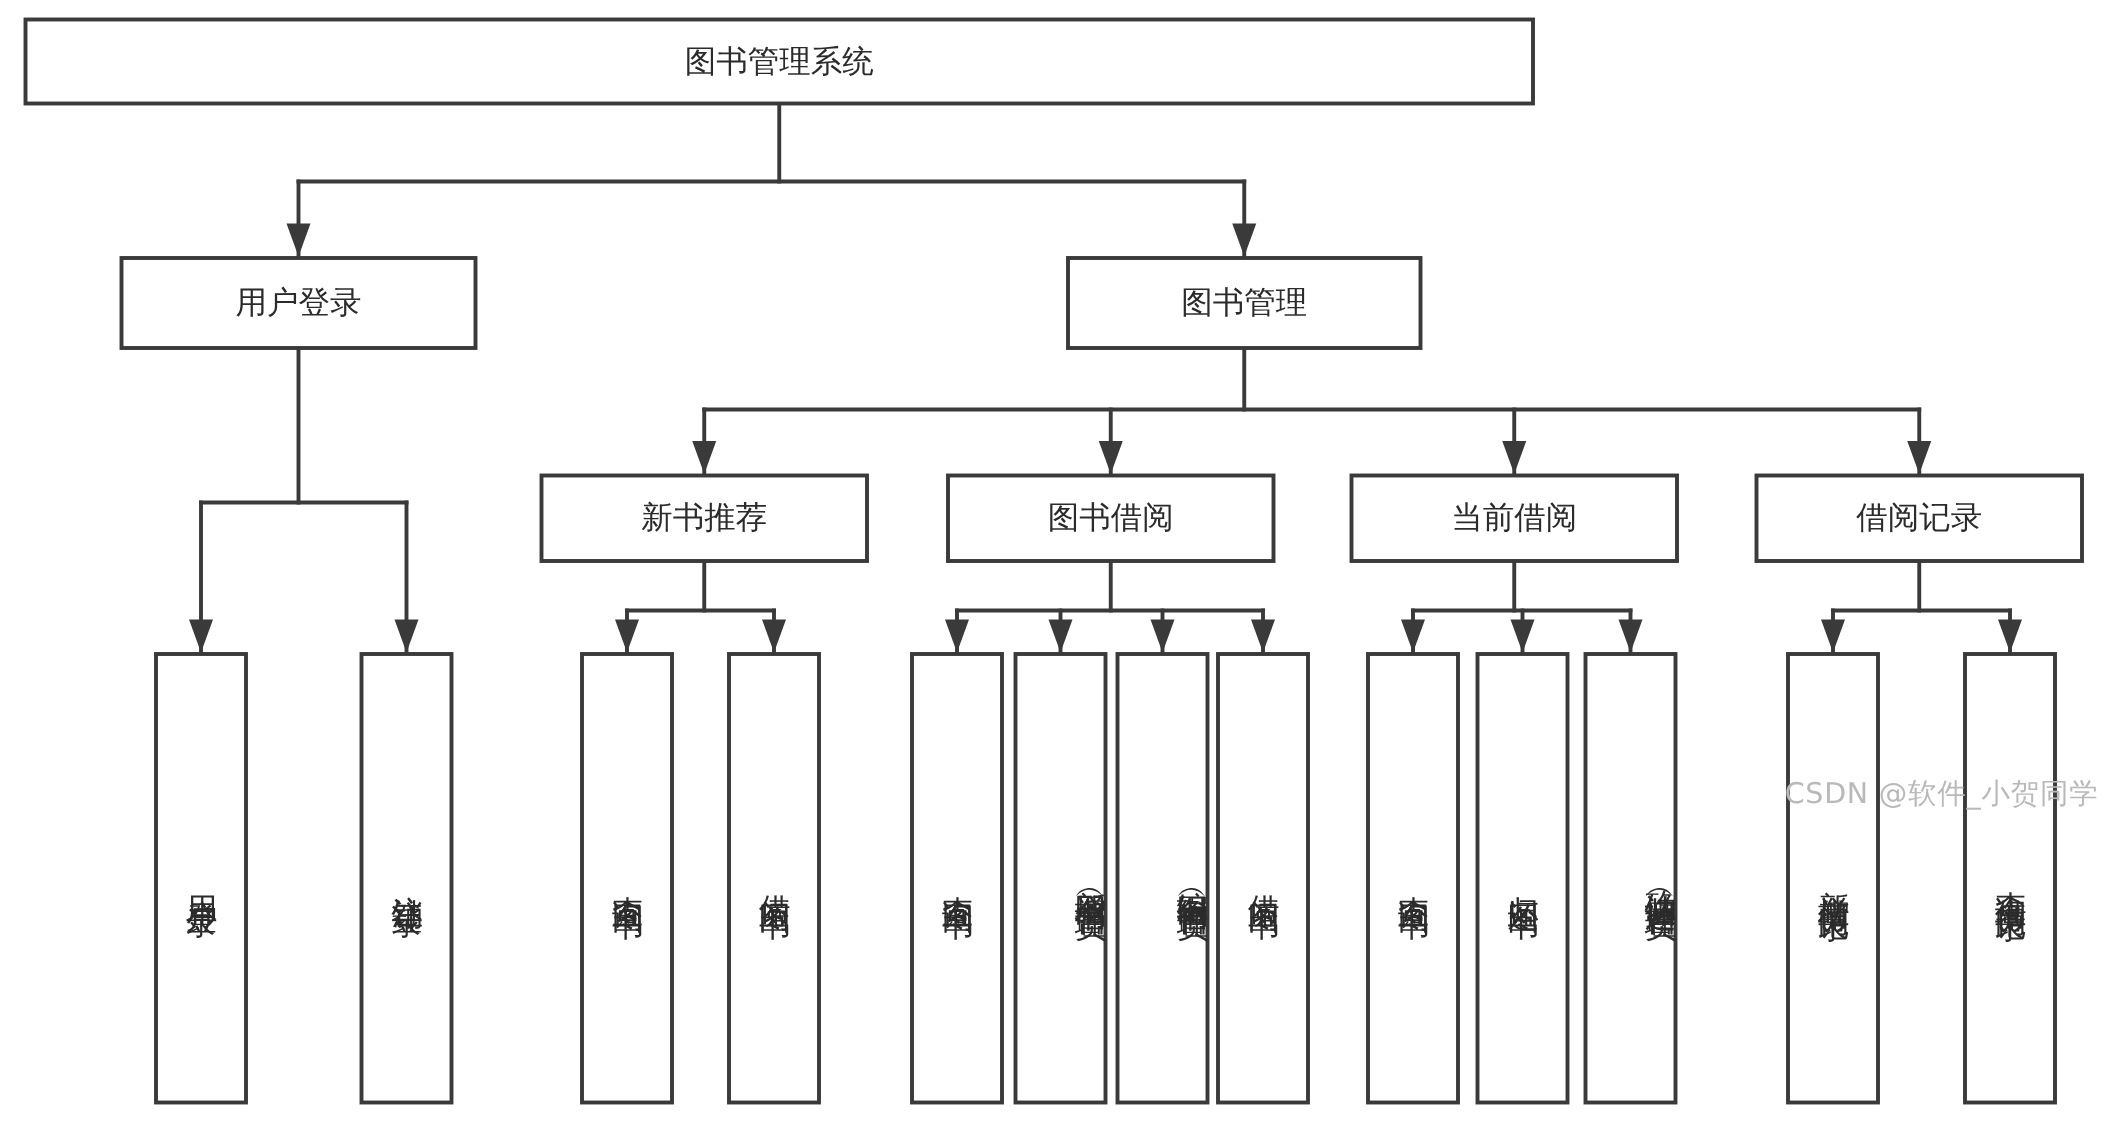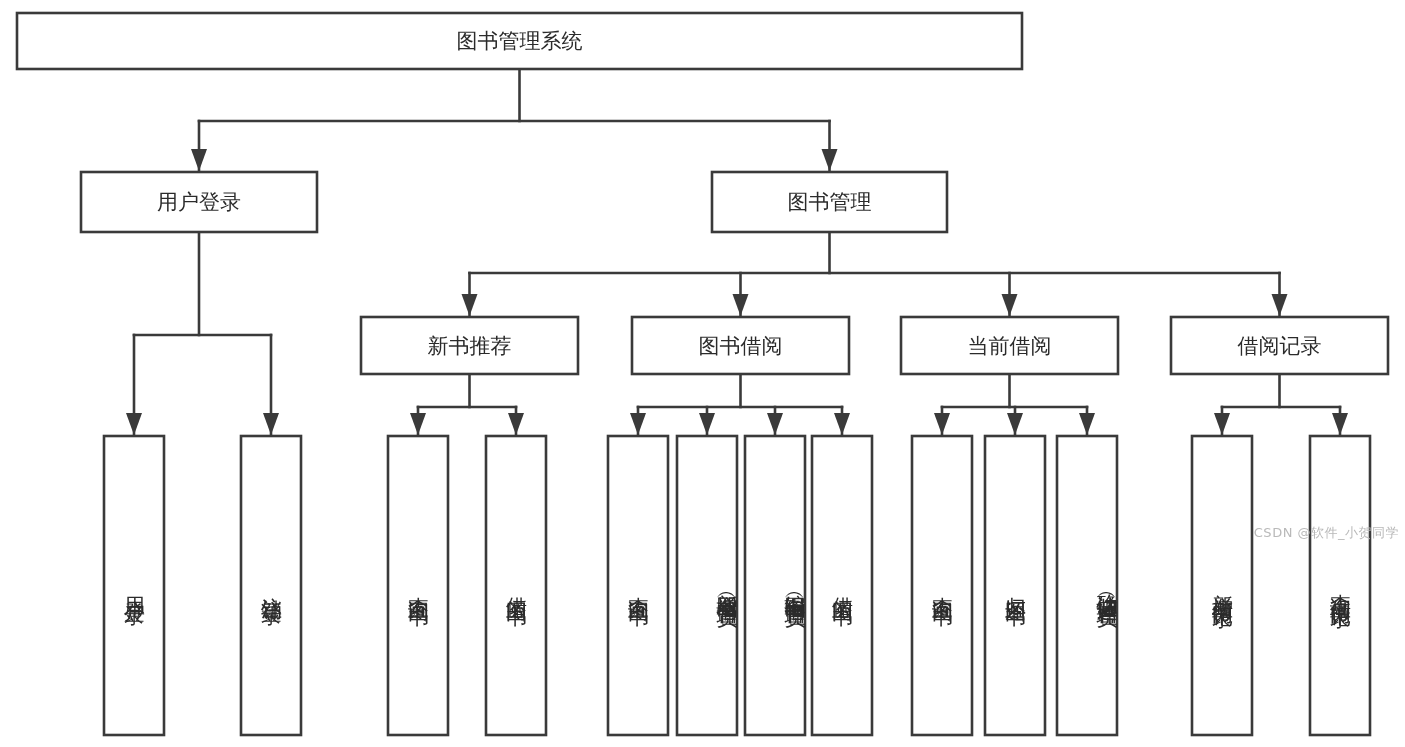--- a/index.html
+++ b/index.html
@@ -61,21 +61,21 @@
     justify-content: center;
     white-space: nowrap;
     line-height: 1;
     pointer-events: none;
   }
   .watermark {
     position: absolute;
     right: 6px;
     bottom: 4px;
     font-family: "DejaVu Sans", "Liberation Sans", sans-serif;
-    font-size: 13px;
+    font-size: 19px;
     color: #b9b9b9;
     letter-spacing: 0.5px;
     white-space: nowrap;
   }
 </style>
 </head>
 <body>
 
 <div id="diagram-root">
 

